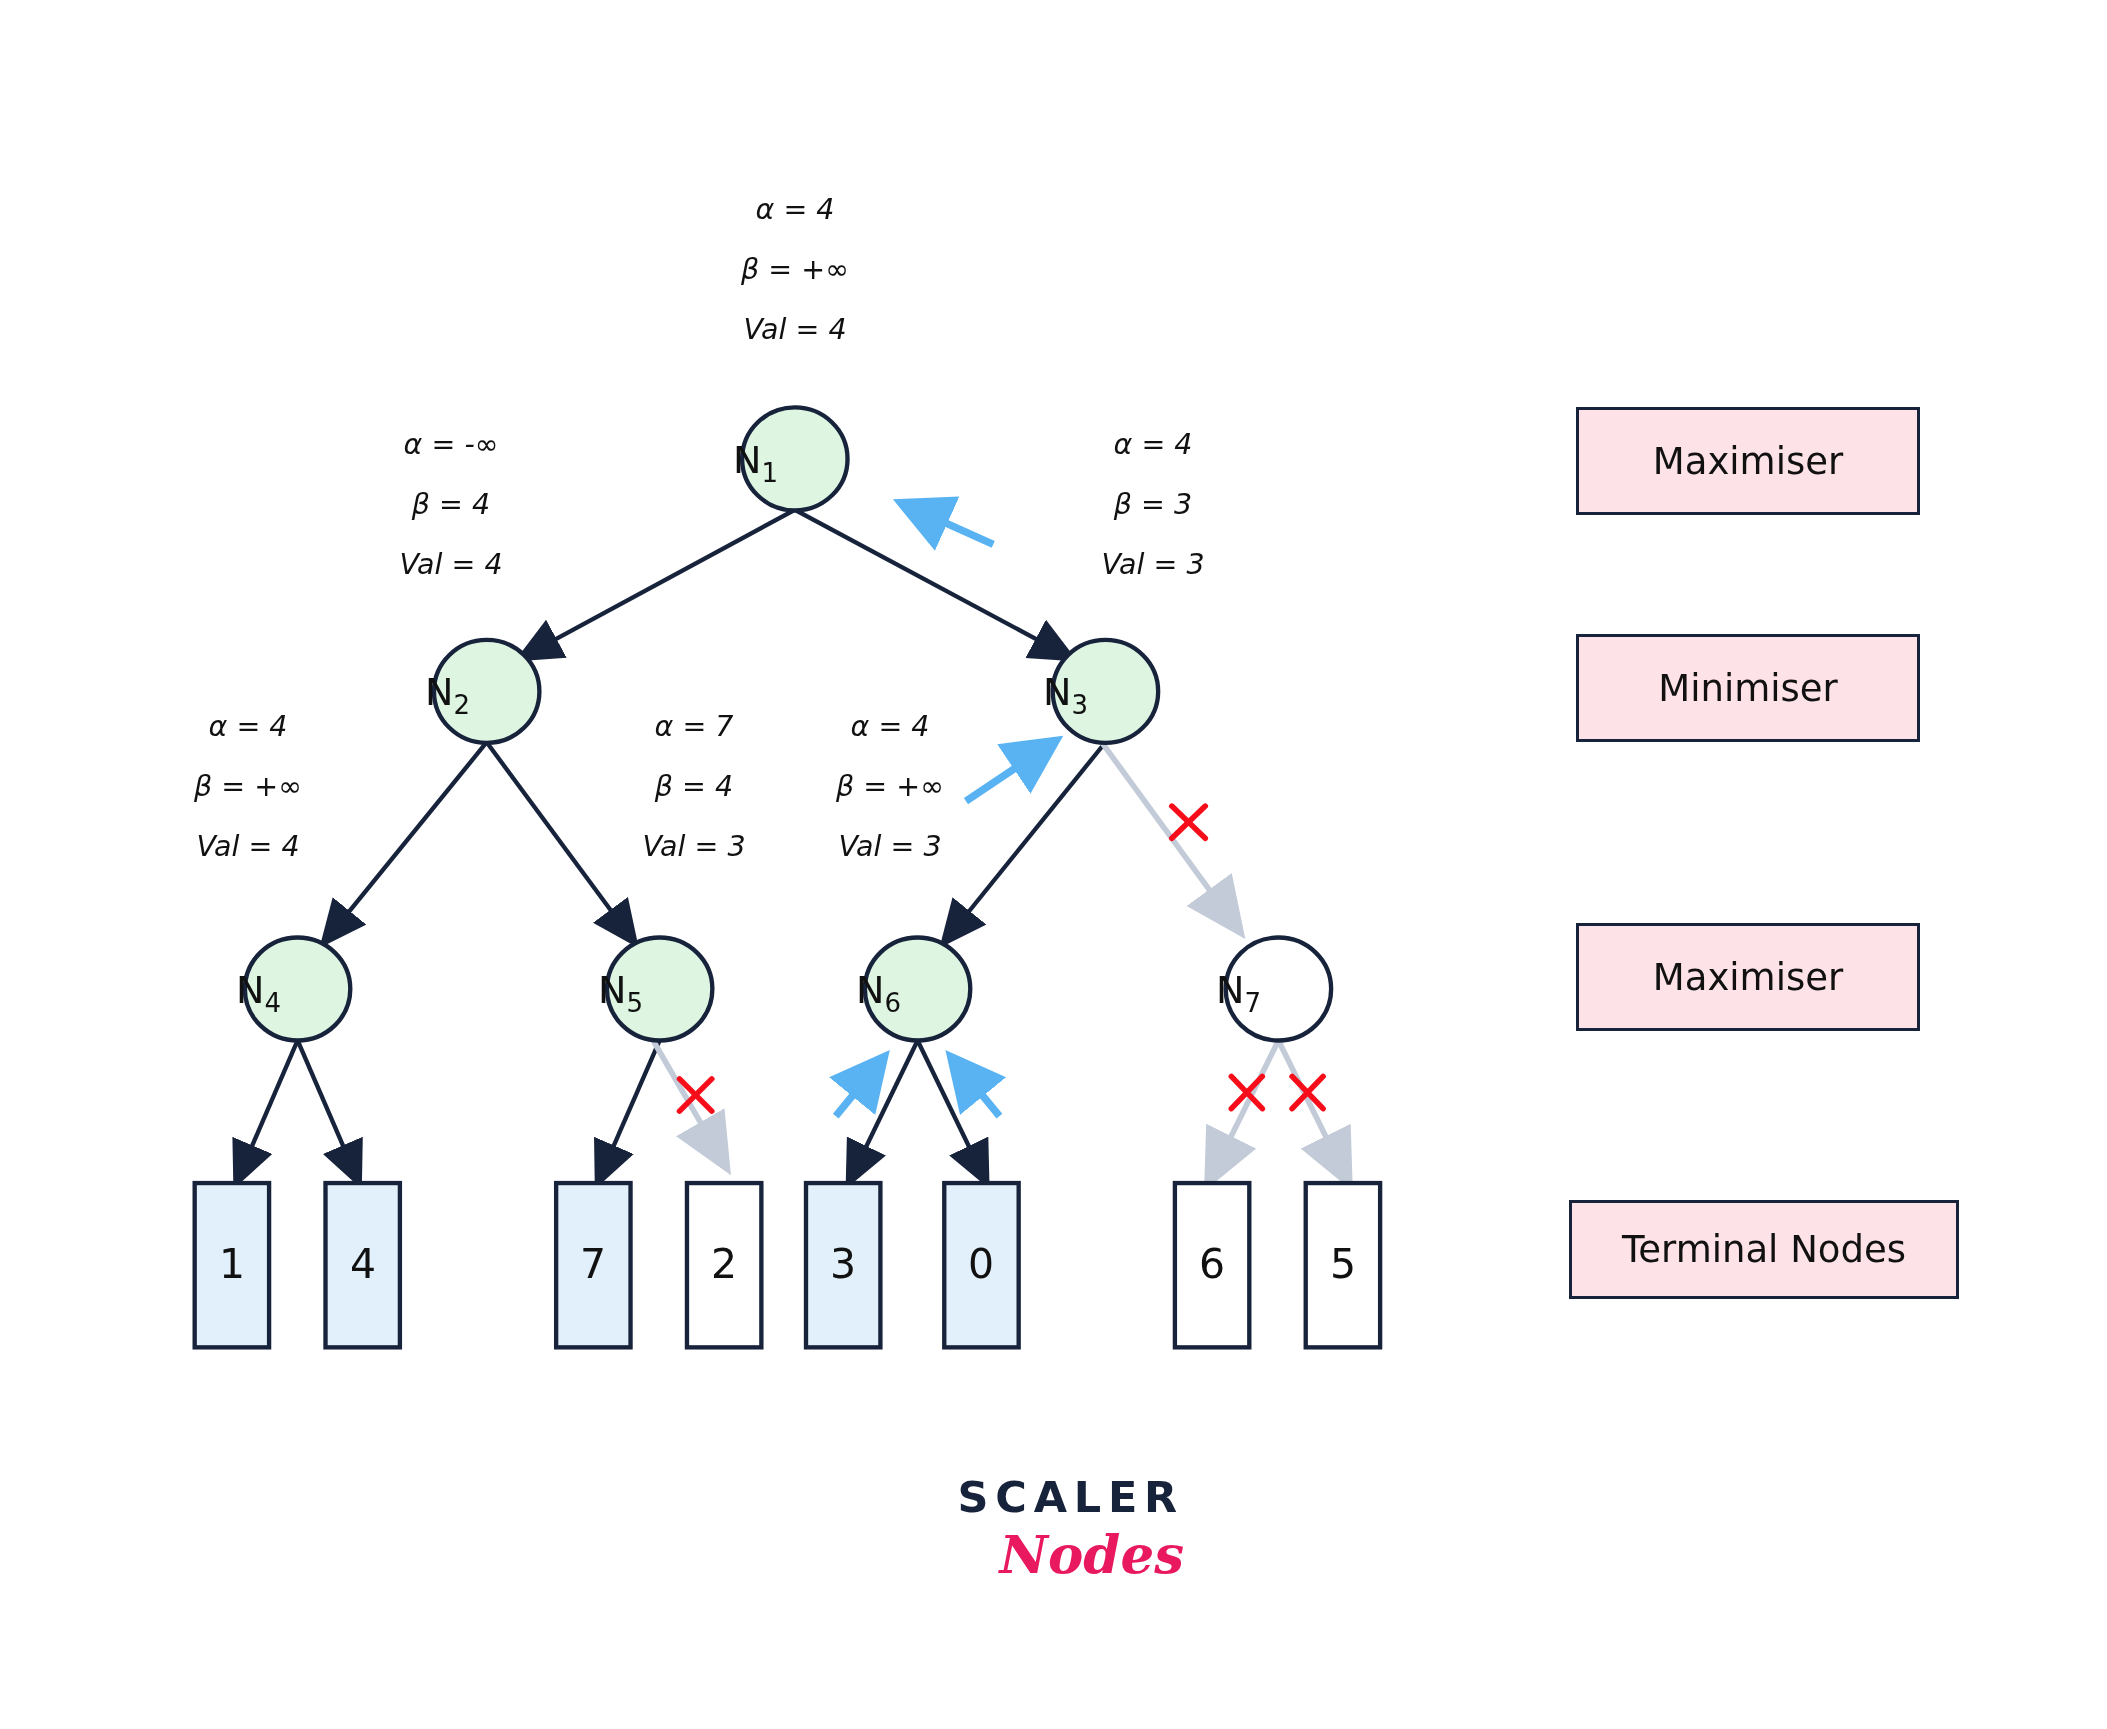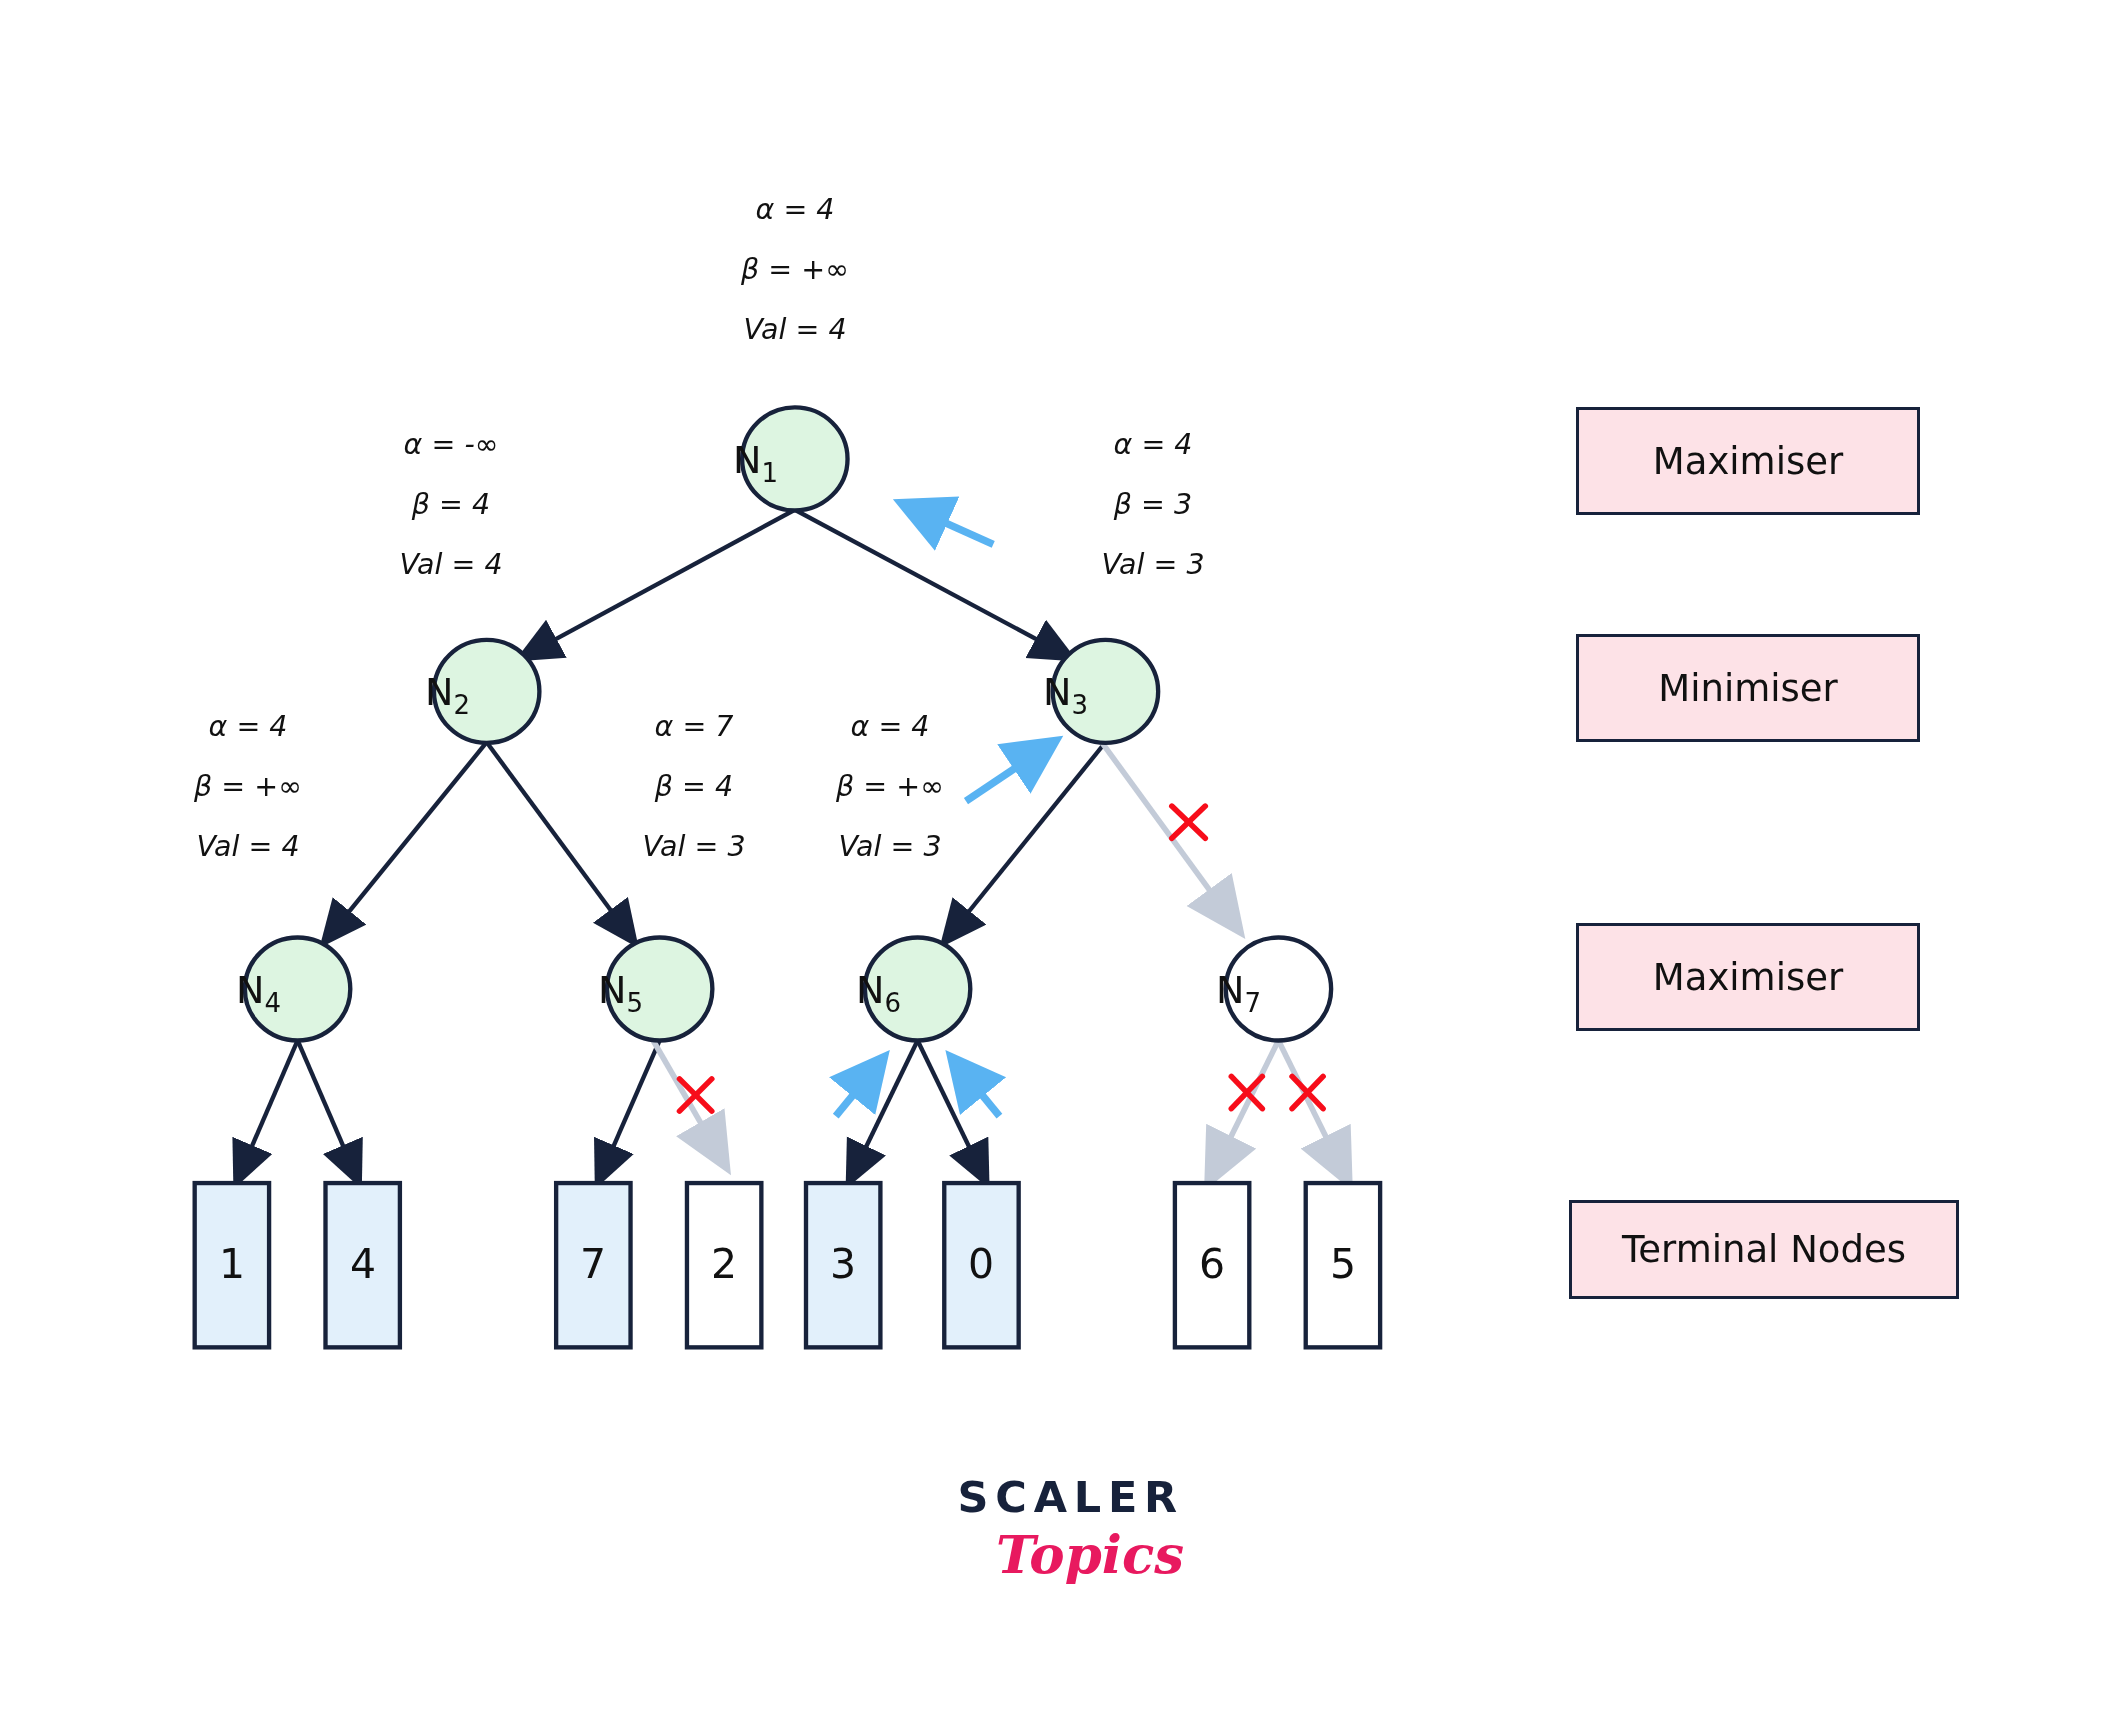--- a/index.html
+++ b/index.html
@@ -164,15 +164,15 @@
   <div class="row">Val = 3</div>
 </div>
 
 <div class="legendbox" style="left:1576px;top:407px;width:338px;height:102px;">Maximiser</div>
 <div class="legendbox" style="left:1576px;top:634px;width:338px;height:102px;">Minimiser</div>
 <div class="legendbox" style="left:1576px;top:923px;width:338px;height:102px;">Maximiser</div>
 <div class="legendbox" style="left:1569px;top:1200px;width:384px;height:93px;">Terminal Nodes</div>
 
 <div class="logo" style="left:936px;top:1472px;width:248px;">
   <div class="scaler">SCALER</div>
-  <div class="topics">Topics</div>
+  <div class="topics">Nodes</div>
 </div>
 
 
 </body></html>

